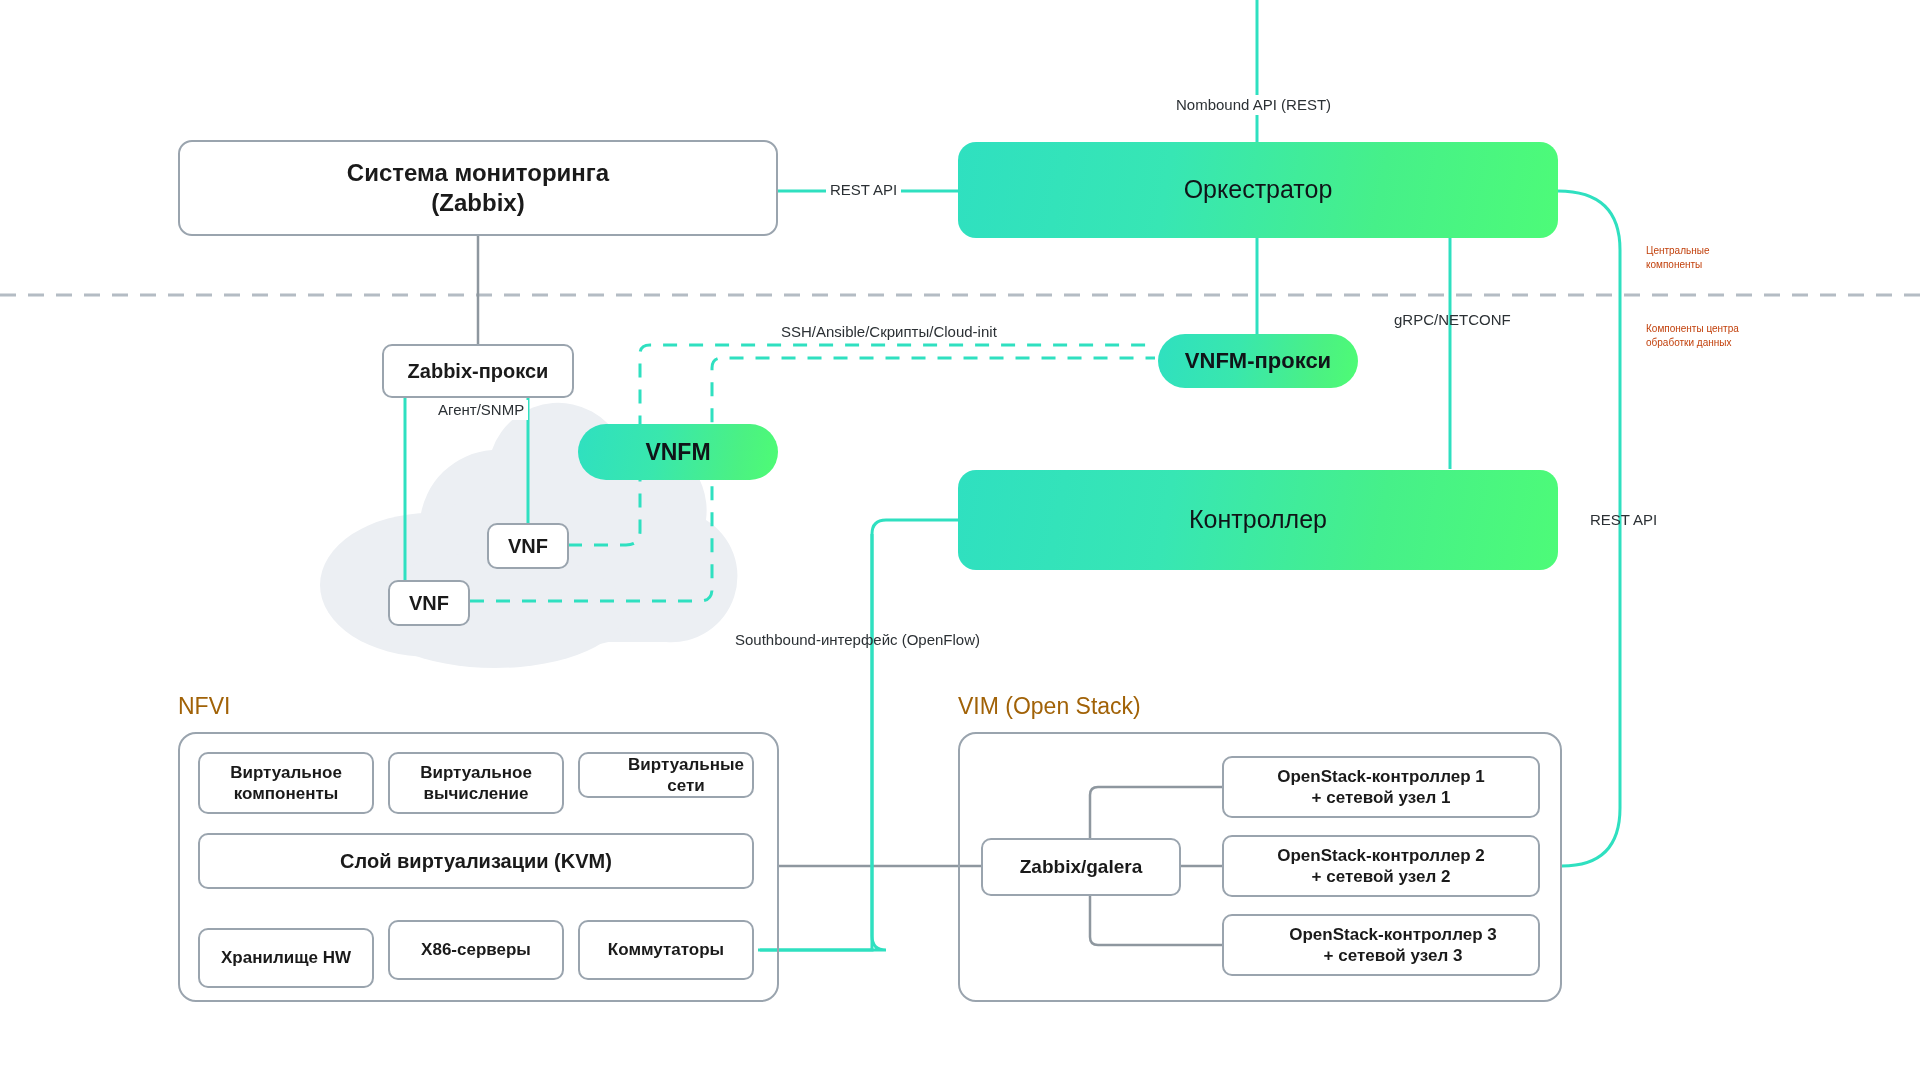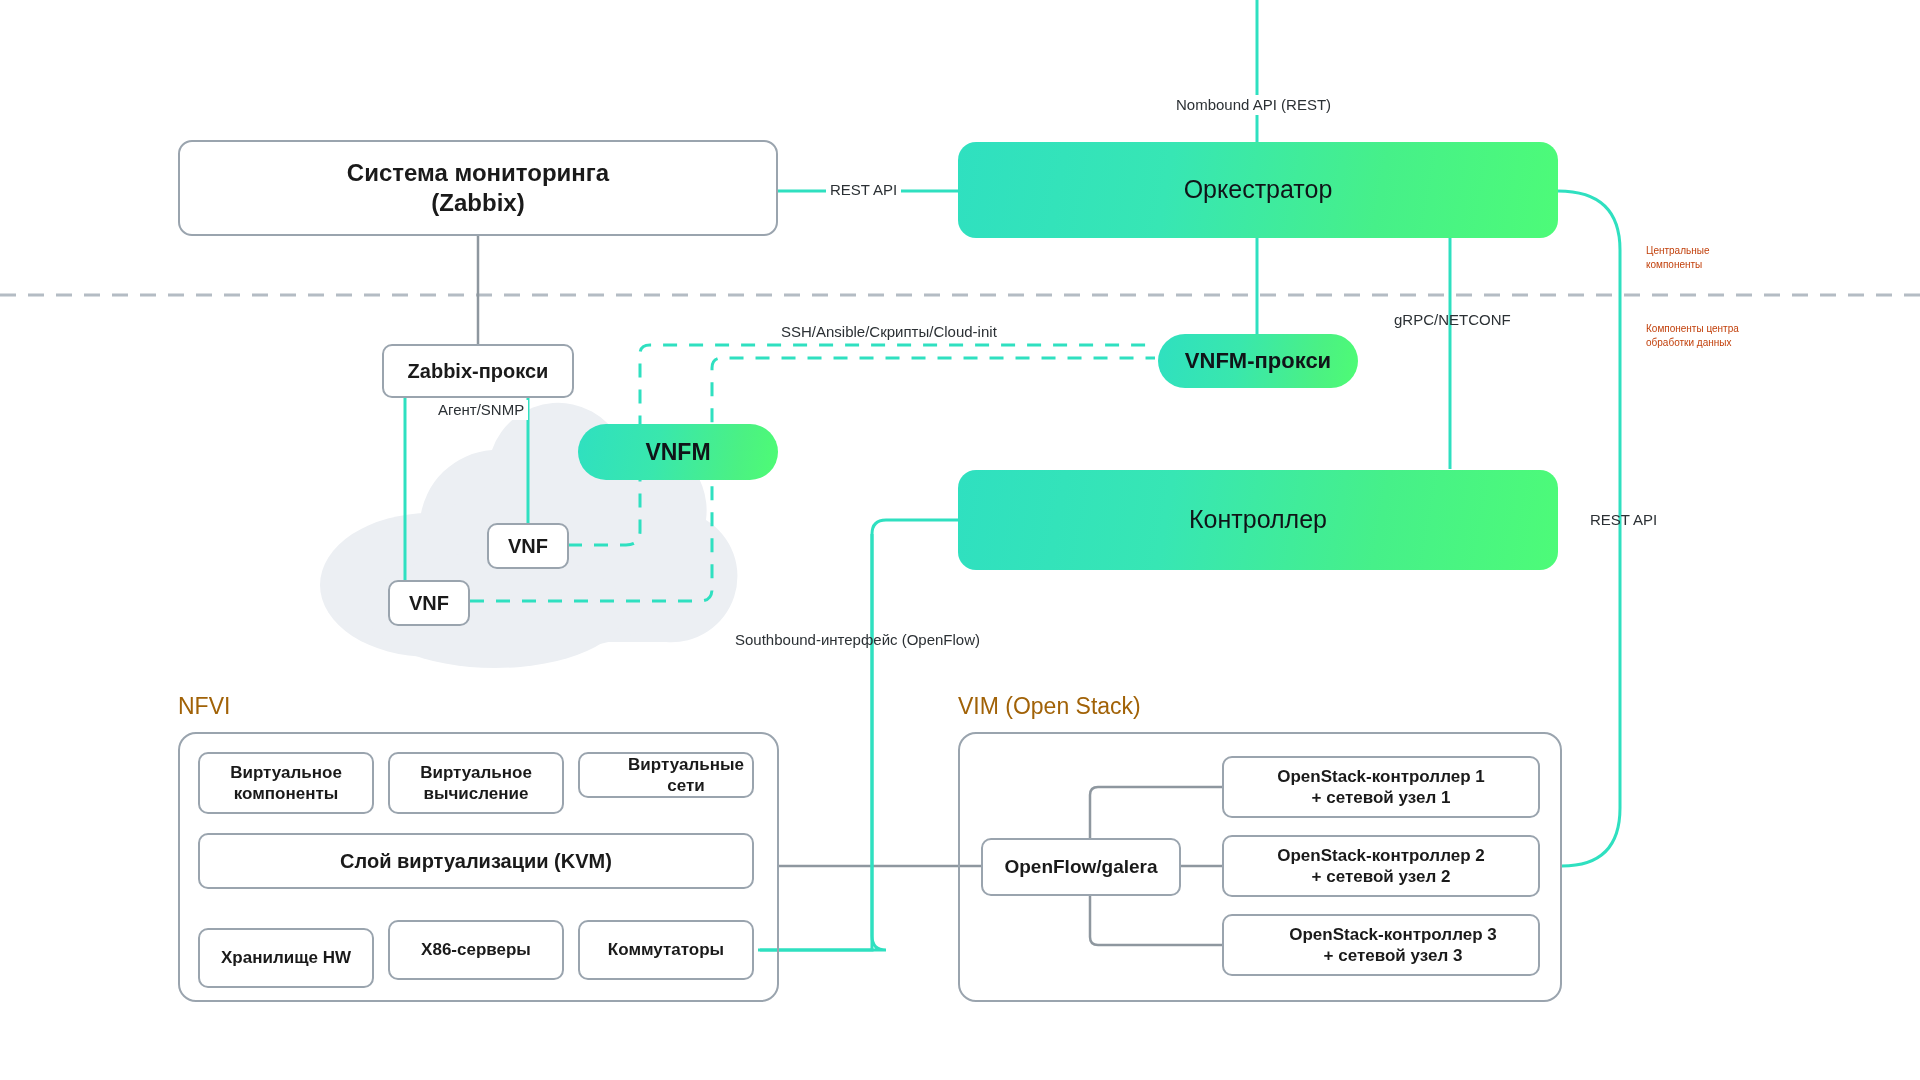--- a/index.html
+++ b/index.html
@@ -239,21 +239,21 @@
   </div>
   <div class="node outline-soft" style="left:578px; top:920px; width:176px; height:60px; font-size:17px;">
     <span>Коммутаторы</span>
   </div>
 
   <div class="section-label" style="left:958px; top:693px;">VIM (Open Stack)</div>
 
   <div class="group-box" style="left:958px; top:732px; width:604px; height:270px;"></div>
 
   <div class="node outline-soft" style="left:981px; top:838px; width:200px; height:58px; font-size:19px;">
-    <span>OpenFlow/galera</span>
+    <span>Zabbix/galera</span>
   </div>
 
   <div class="node outline-soft" style="left:1222px; top:756px; width:318px; height:62px; font-size:17px;">
     <div>
       <div>OpenStack-контроллер 1</div>
       <div>+ сетевой узел 1</div>
     </div>
   </div>
   <div class="node outline-soft" style="left:1222px; top:835px; width:318px; height:62px; font-size:17px;">
     <div>

